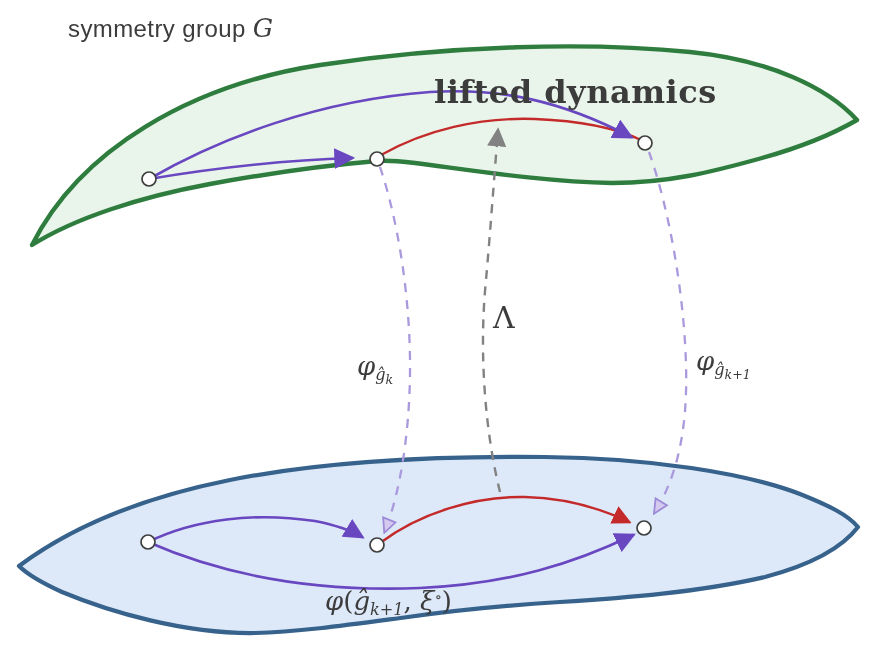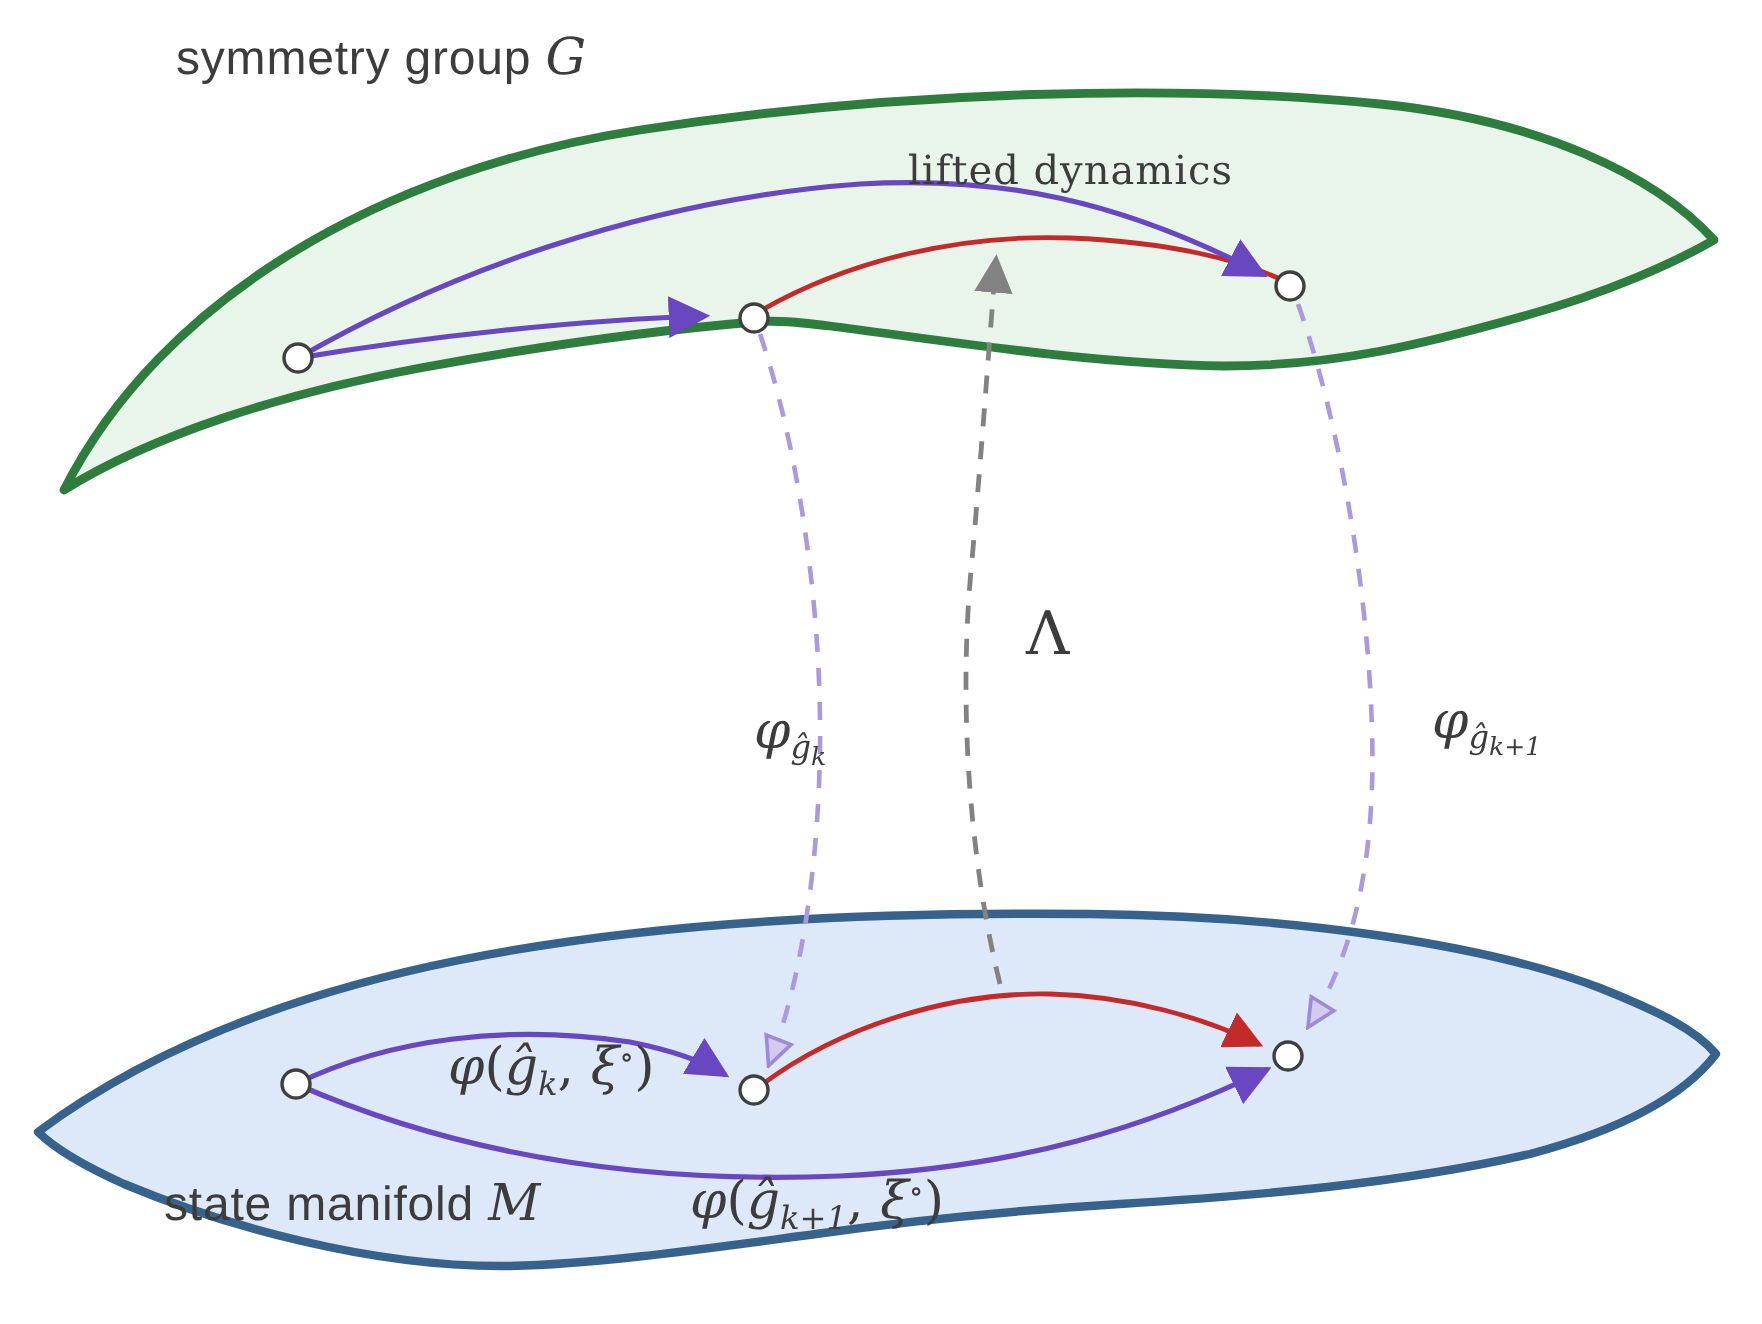--- a/index.html
+++ b/index.html
@@ -18,23 +18,23 @@
   .dash-gray{fill:none;stroke:var(--gray);stroke-width:2.4;stroke-dasharray:9 7.5;}
 
   .pt{fill:#ffffff;stroke:#3f3f3f;stroke-width:1.7;}
 
   .mk-purple{fill:var(--purple);}
   .mk-red{fill:var(--red);}
   .mk-gray{fill:var(--gray);}
   .mk-lav{fill:#d4c9ef;stroke:#9d8ad8;stroke-width:1.1;}
 
   
-  .lab{position:absolute;color:var(--text);white-space:nowrap;line-height:1.15;margin-left:20px;}
+  .lab{position:absolute;color:var(--text);white-space:nowrap;line-height:1.15;}
   .sans{font-family:"Liberation Sans","DejaVu Sans",sans-serif;font-size:24px;letter-spacing:0.4px;}
-  .serif{font-family:"DejaVu Serif","Liberation Serif",serif;font-size:20px;letter-spacing:0.5px;}
+  .serif{font-family:"DejaVu Serif","Liberation Serif",serif;font-size:32px;letter-spacing:0.5px;font-weight:bold;}
   .math{font-family:"DejaVu Serif","Liberation Serif",serif;font-size:26px;}
   .it{font-style:italic;}
   .script{font-family:"DejaVu Serif",serif;font-style:italic;font-size:1.06em;}
   .sb{font-size:0.62em;vertical-align:-0.33em;}
   .sb2{font-size:0.78em;vertical-align:-0.28em;}
   .sp{font-size:0.58em;vertical-align:0.55em;}
 </style>
 </head>
 <body>
 
@@ -102,20 +102,18 @@
   <div class="lab sans" style="left:68px;top:14px;"><span>symmetry group </span><span class="script">G</span></div>
 
   <div class="lab serif" style="left:434px;top:74px;">lifted dynamics</div>
 
   <div class="lab math" style="left:493px;top:301px;font-size:30px;">Λ</div>
 
   <div class="lab math" style="left:357px;top:352px;"><span class="it">φ</span><span class="sb"><span class="it">ĝ</span><span class="sb2 it">k</span></span></div>
 
   <div class="lab math" style="left:696px;top:347px;"><span class="it">φ</span><span class="sb"><span class="it">ĝ</span><span class="sb2 it">k+1</span></span></div>
 
-  <div class="lab math" style="left:204px;top:520px;"><span class="it">φ</span><span>(</span><span class="it">ĝ</span><span class="sb it">k</span><span>, </span><span class="it">ξ</span><span class="sp">∘</span><span>)</span></div>
 
 
   <div class="lab math" style="left:325px;top:587px;"><span class="it">φ</span><span>(</span><span class="it">ĝ</span><span class="sb it">k+1</span><span>, </span><span class="it">ξ</span><span class="sp">∘</span><span>)</span></div>
 
-  <div class="lab sans" style="left:62px;top:587px;"><span>state manifold </span><span class="script">M</span></div>
 
 </div>
 
 </body></html>

